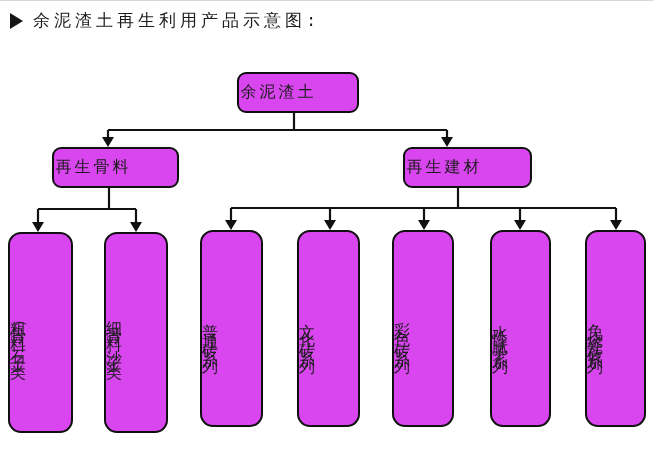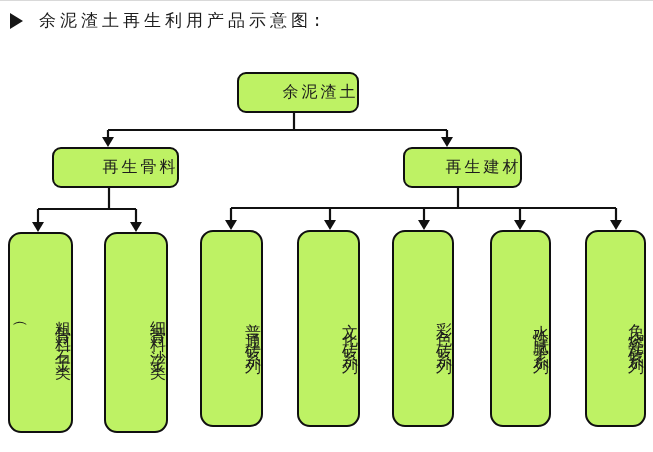--- a/index.html
+++ b/index.html
@@ -21,21 +21,21 @@
     width: 100%;
     height: 1px;
     background: #d9d9d9;
   }
   .title-row {
     position: absolute;
     left: 10px;
     top: 9px;
     display: flex;
     align-items: center;
-    gap: 16px;
+    gap: 10px;
     font-family: Liberation Mono, monospace;
   }
   .bullet {
     width: 0;
     height: 0;
     border-left: 13px solid #161616;
     border-top: 8px solid transparent;
     border-bottom: 8px solid transparent;
   }
   .title {
@@ -47,26 +47,26 @@
   .connectors {
     position: absolute;
     left: 0; top: 0;
     width: 653px;
     height: 452px;
     pointer-events: none;
   }
   .node {
     position: absolute;
     box-sizing: border-box;
-    background: #bef264;
+    background: #d946ef;
     border: 2px solid #101010;
     color: #1c1c1c;
     display: flex;
     align-items: center;
-    justify-content: flex-end;
+    justify-content: flex-start;
     font-size: 16px;
   }
   .hnode {
     border-radius: 9px;
   }
   .hnode span {
     letter-spacing: 3px;
     white-space: nowrap;
     transform: translateX(1.5px); 
   }
@@ -136,21 +136,21 @@
     </g>
   </svg>
 
   <div class="node hnode" style="left:237px; top:72px; width:122px; height:41px;">
     <span>余泥渣土</span>
   </div>
 
   <div class="node hnode" style="left:52px; top:147px; width:127px; height:41px;">
     <span>再生骨料</span>
   </div>
-  <div class="node hnode" style="left:403px; top:147px; width:119px; height:41px;">
+  <div class="node hnode" style="left:403px; top:147px; width:129px; height:41px;">
     <span>再生建材</span>
   </div>
 
   <div class="node vnode" style="left:8px; top:232px; width:65px; height:201px;">
     <span class="overflow-paren">（</span>
     <span class="vtext ls7">粗骨料（石子类）</span>
   </div>
   <div class="node vnode" style="left:104px; top:232px; width:64px; height:201px;">
     <span class="vtext ls7">细骨料（沙子类）</span>
   </div>

